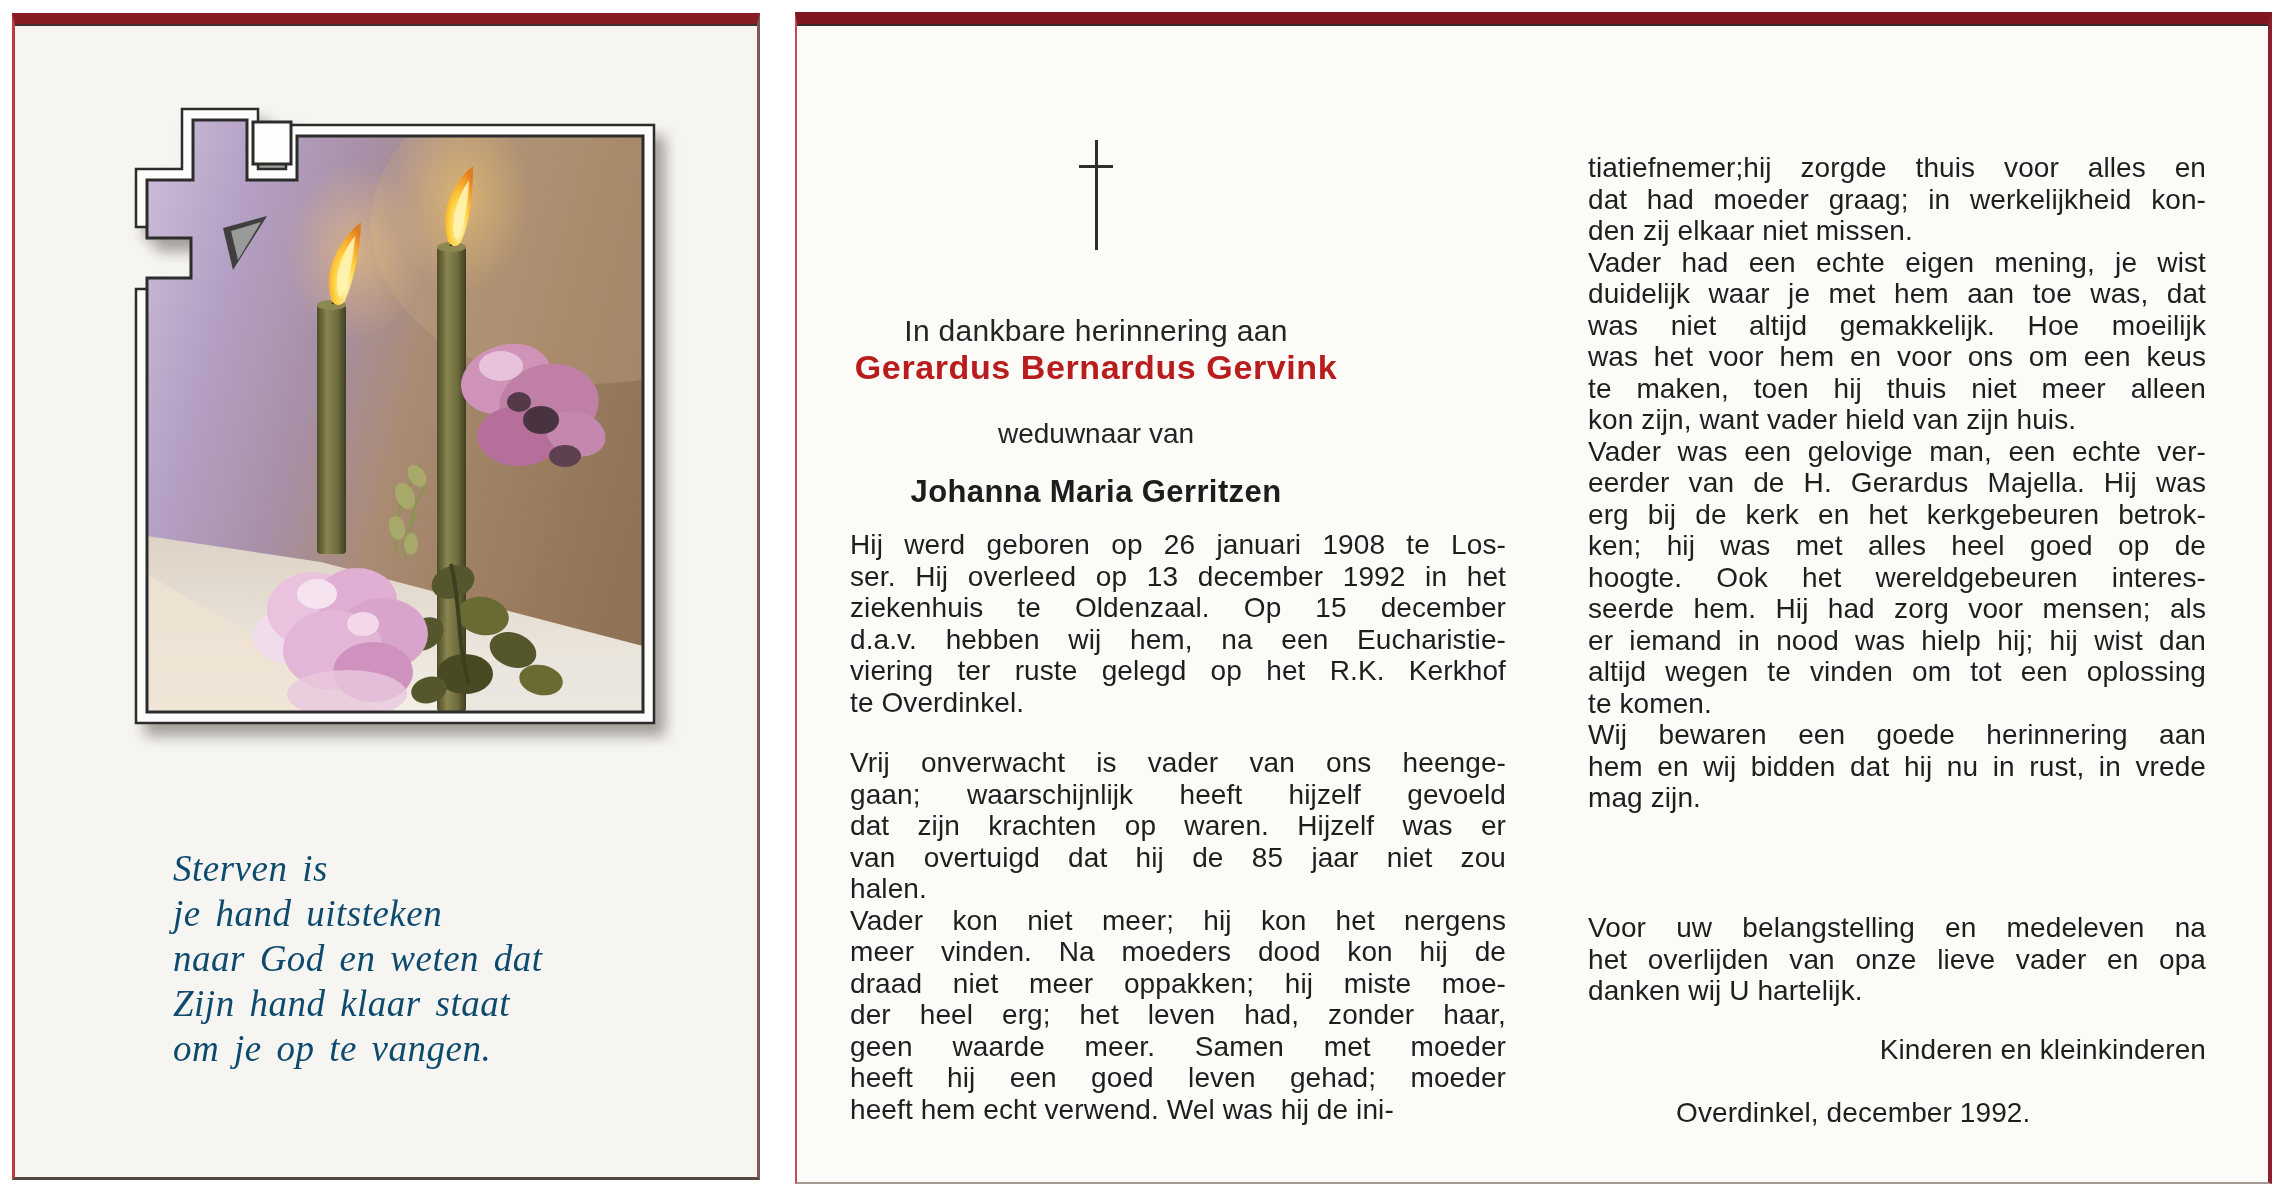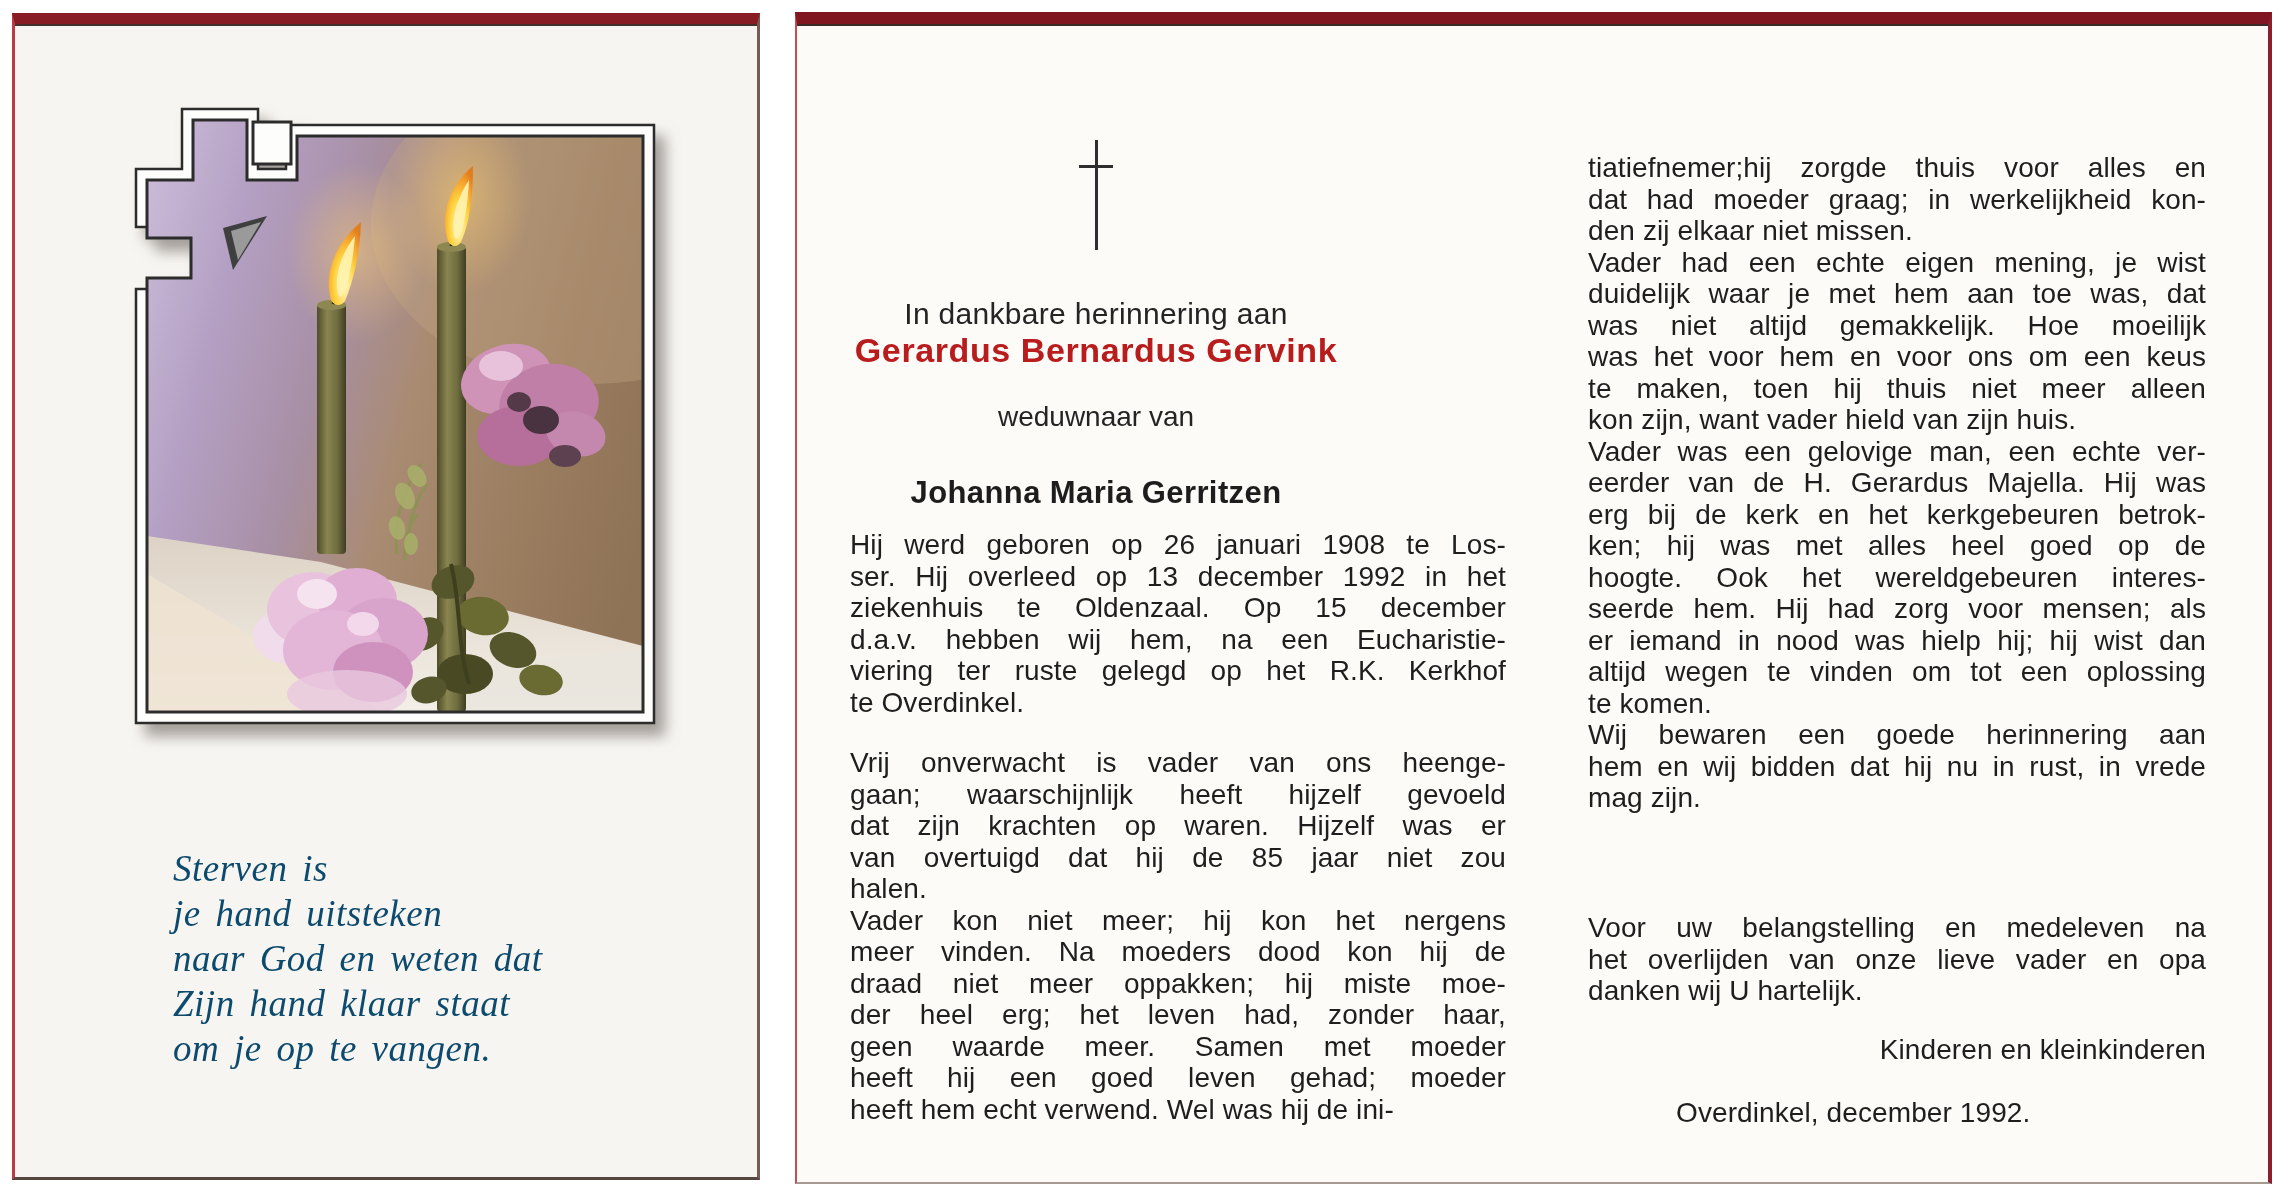--- a/index.html
+++ b/index.html
@@ -43,24 +43,24 @@
   }
   
   .hdr{
     position:absolute;left:53px;top:116px;width:492px;text-align:center;color:#242424;
   }
   .cross{
     position:relative;width:34px;height:110px;margin:0 auto 0 auto;
   }
   .cross .v{position:absolute;left:16px;top:0;width:3px;height:110px;background:#2e2e2e;}
   .cross .h{position:absolute;left:0;top:25px;width:34px;height:3px;background:#2e2e2e;}
-  .intro{margin-top:47px;font-size:30px;letter-spacing:0.3px;}
+  .intro{margin-top:64px;font-size:30px;letter-spacing:0.3px;}
   .name{font-size:34px;font-weight:bold;letter-spacing:0.6px;color:#b91c1c;}
   .relation{margin-top:31px;font-size:28px;}
-  .spouse{margin-top:42px;font-size:31px;font-weight:bold;letter-spacing:0.4px;color:#1d1d1d;}
+  .spouse{margin-top:24px;font-size:31px;font-weight:bold;letter-spacing:0.4px;color:#1d1d1d;}
   .col{position:absolute;color:#1e1e1e;font-size:28px;line-height:31.5px;letter-spacing:0.1px;}
   .col1{left:53px;top:505px;width:656px;}
   .col2{left:791px;top:128px;width:618px;}
   .closing{left:791px;top:888px;width:618px;}
   .para{margin:0;}
   .para.gap{margin-bottom:29px;}
   .jl{text-align:justify;text-align-last:justify;}
   .ll{text-align:left;}
   .signature{
     position:absolute;left:791px;top:1010px;width:618px;text-align:right;

